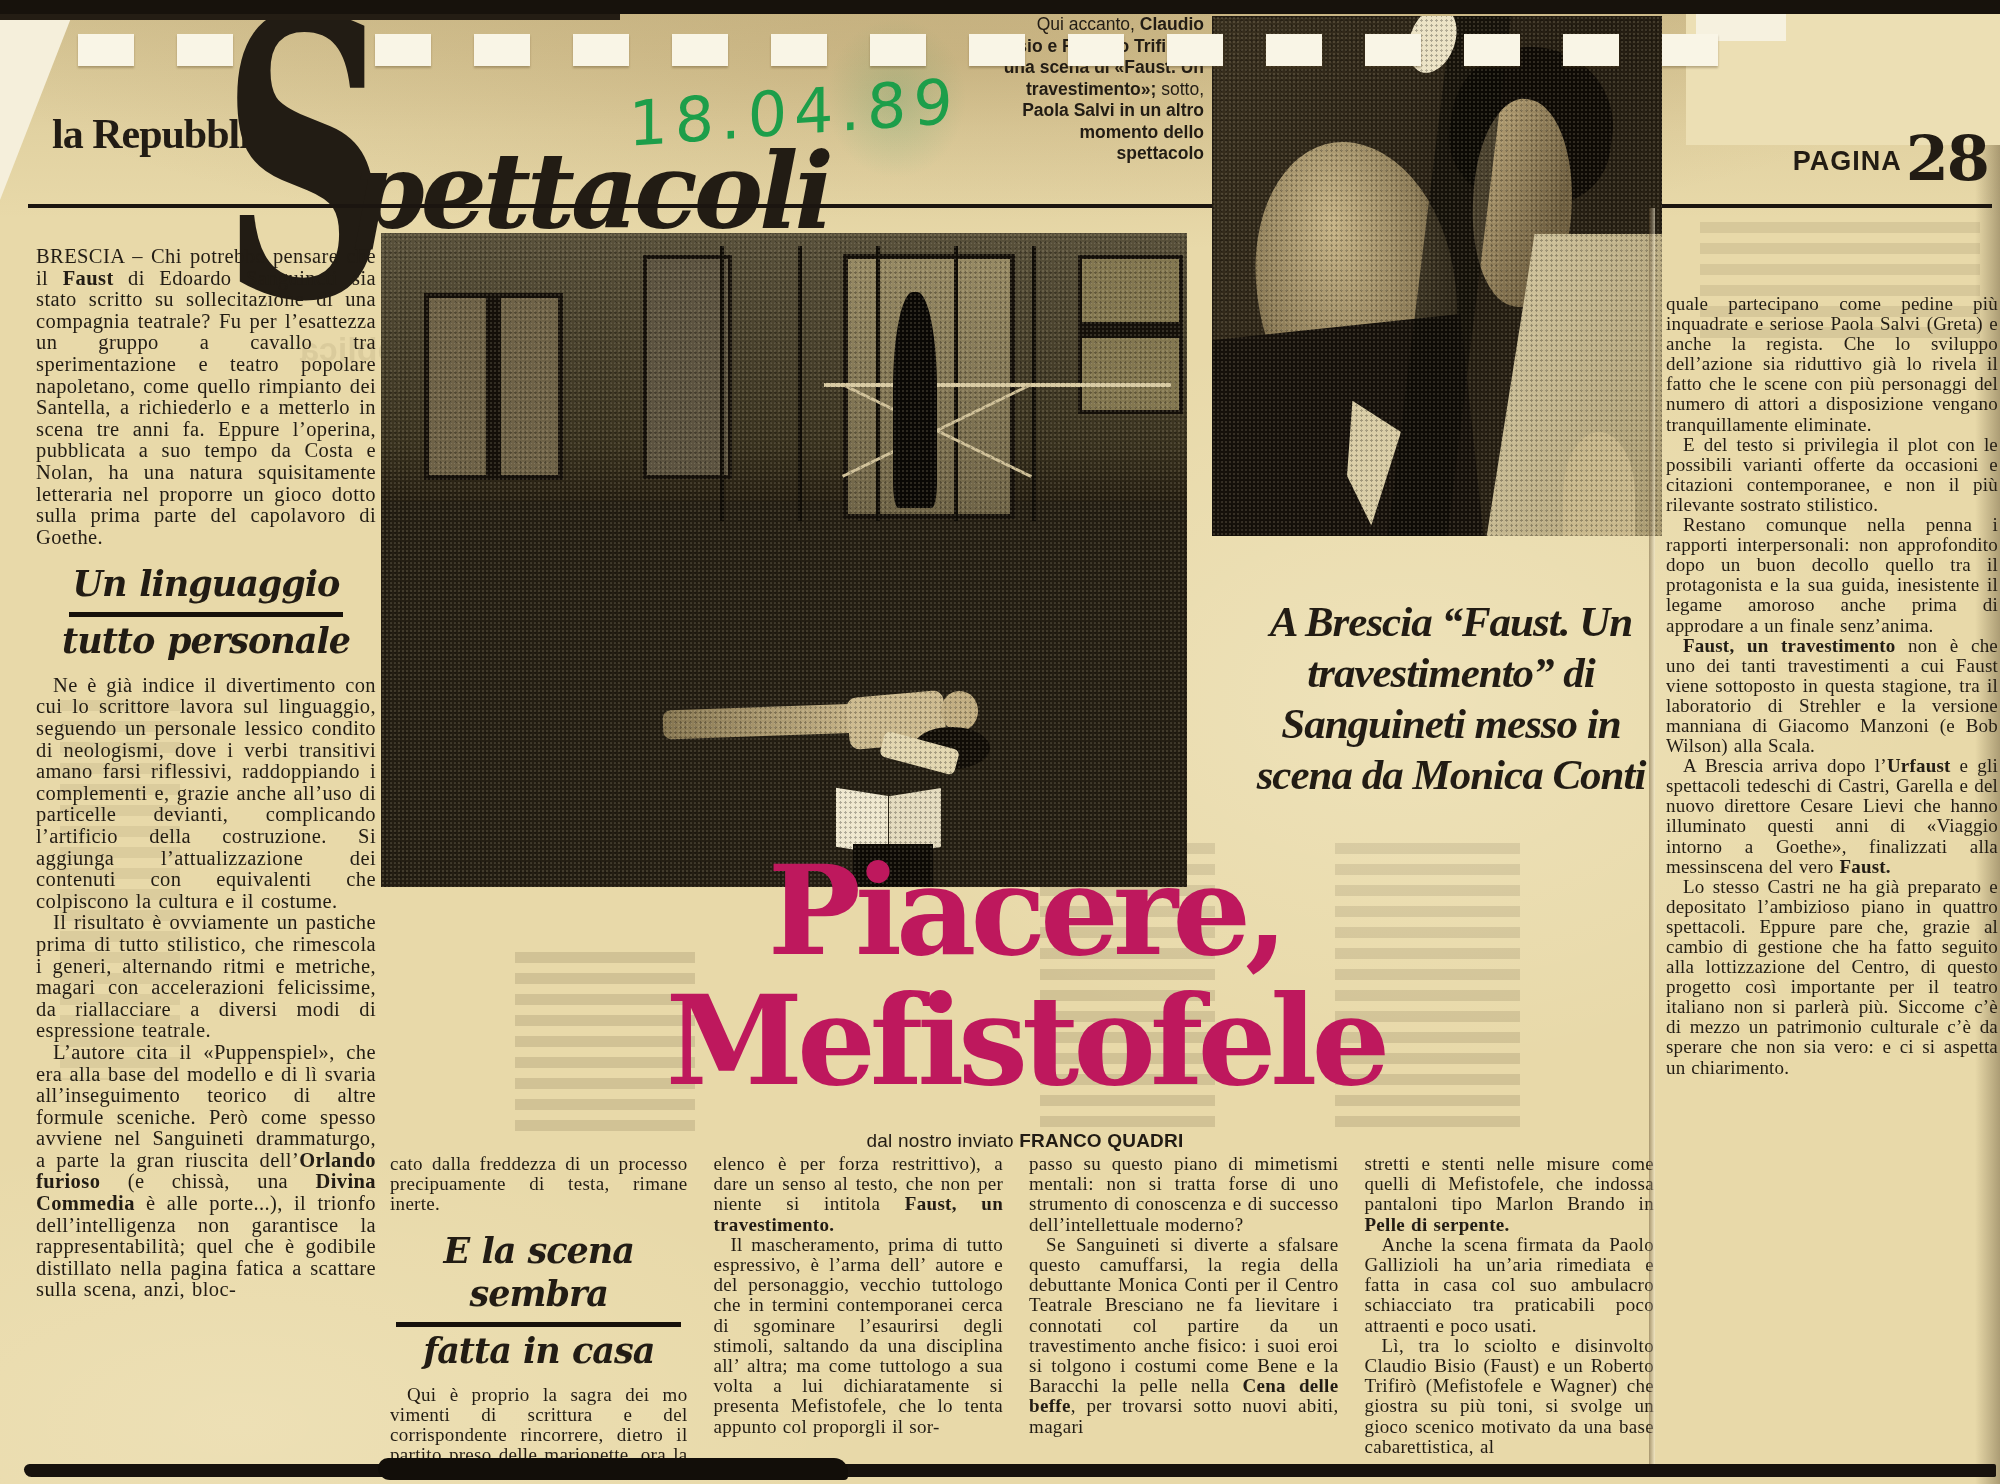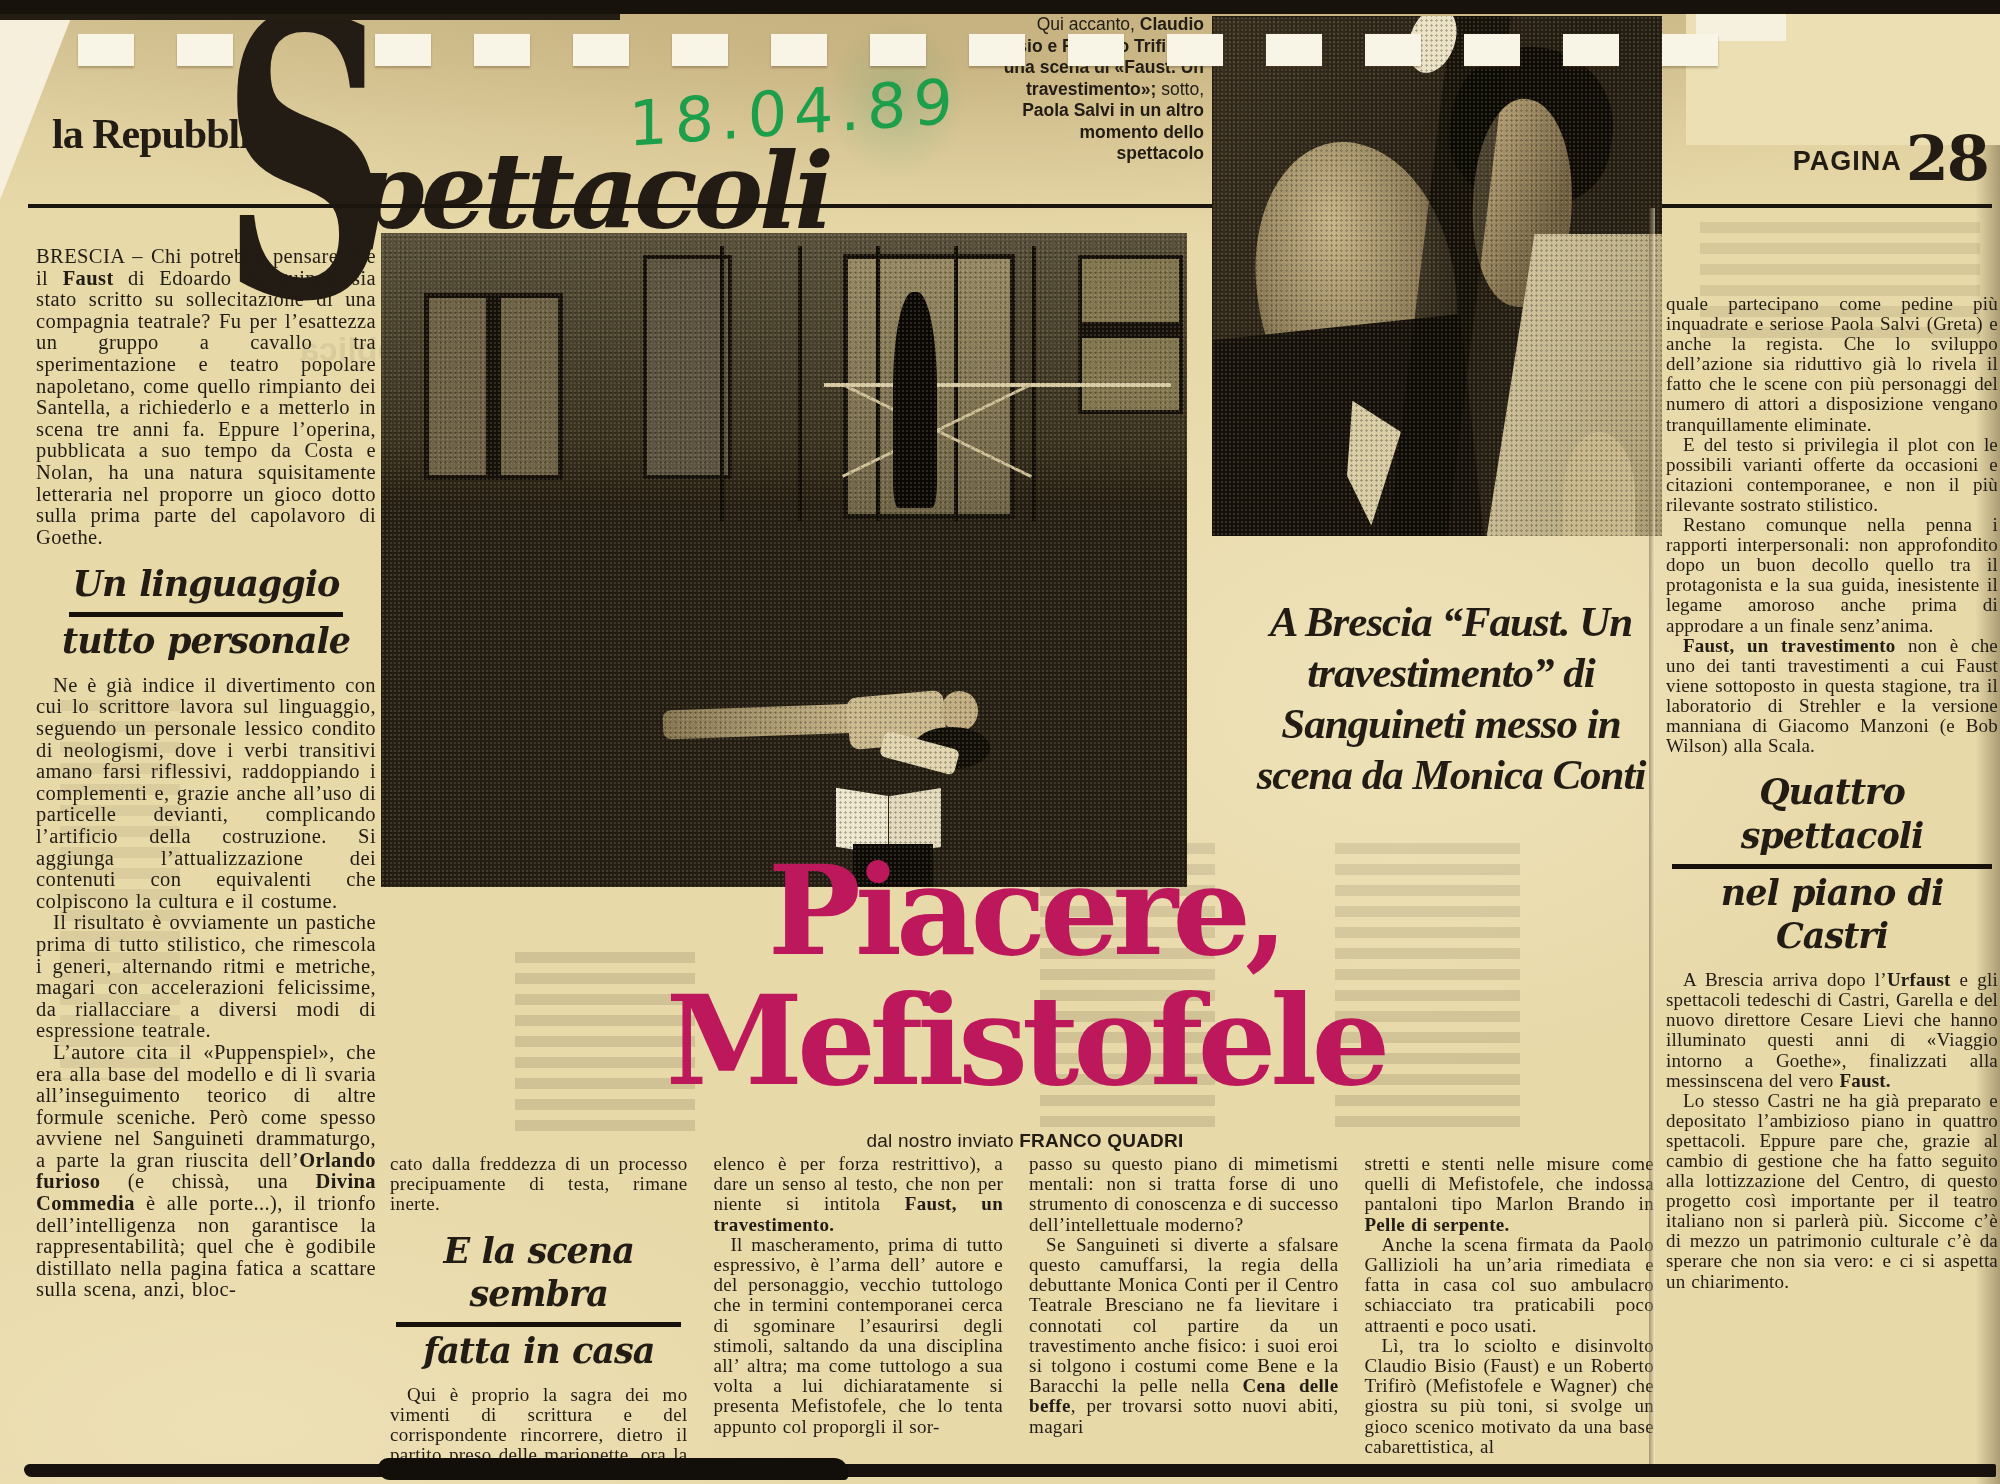--- a/index.html
+++ b/index.html
@@ -251,21 +251,17 @@
       <p class="ind">Anche la scena firmata da Paolo Gallizioli ha un’aria rimediata e fatta in casa col suo ambulacro schiacciato tra praticabili poco attraenti e poco usati.</p>
       <p class="ind">Lì, tra lo sciolto e disinvolto Claudio Bisio (Faust) e un Roberto Trifirò (Mefistofele e Wagner) che giostra su più toni, si svolge un gioco scenico motivato da una base cabarettistica, al</p>
     </div>
   </div>
 
   <div class="bodycol col6">
     <p>quale partecipano come pedine più inquadrate e seriose Paola Salvi (Greta) e anche la regista. Che lo sviluppo dell’azione sia riduttivo già lo rivela il fatto che le scene con più personaggi del numero di attori a disposizione vengano tranquillamente eliminate.</p>
     <p class="ind">E del testo si privilegia il plot con le possibili varianti offerte da occasioni e citazioni contemporanee, e non il più rilevante sostrato stilistico.</p>
     <p class="ind">Restano comunque nella penna i rapporti interpersonali: non approfondito dopo un buon decollo quello tra il protagonista e la sua guida, inesistente il legame amoroso anche prima di approdare a un finale senz’anima.</p>
     <p class="ind"><span class="b">Faust, un travestimento</span><span> non è che uno dei tanti travestimenti a cui Faust viene sottoposto in questa stagione, tra il laboratorio di Strehler e la versione manniana di Giacomo Manzoni (e Bob Wilson) alla Scala.</span></p>
-    <div class="colhead">
-      <span class="l1">Quattro spettacoli</span>
-      <span class="l2">nel piano di Castri</span>
-    </div>
     <p class="ind"><span>A Brescia arriva dopo l’</span><span class="b">Urfaust</span><span> e gli spettacoli tedeschi di Castri, Garella e del nuovo direttore Cesare Lievi che hanno illuminato questi anni di «Viaggio intorno a Goethe», finalizzati alla messinscena del vero </span><span class="b">Faust.</span></p>
     <p class="ind">Lo stesso Castri ne ha già preparato e depositato l’ambizioso piano in quattro spettacoli. Eppure pare che, grazie al cambio di gestione che ha fatto seguito alla lottizzazione del Centro, di questo progetto così importante per il teatro italiano non si parlerà più. Siccome c’è di mezzo un patrimonio culturale c’è da sperare che non sia vero: e ci si aspetta un chiarimento.</p>
   </div>
 
 </div>
 
 </body></html>

